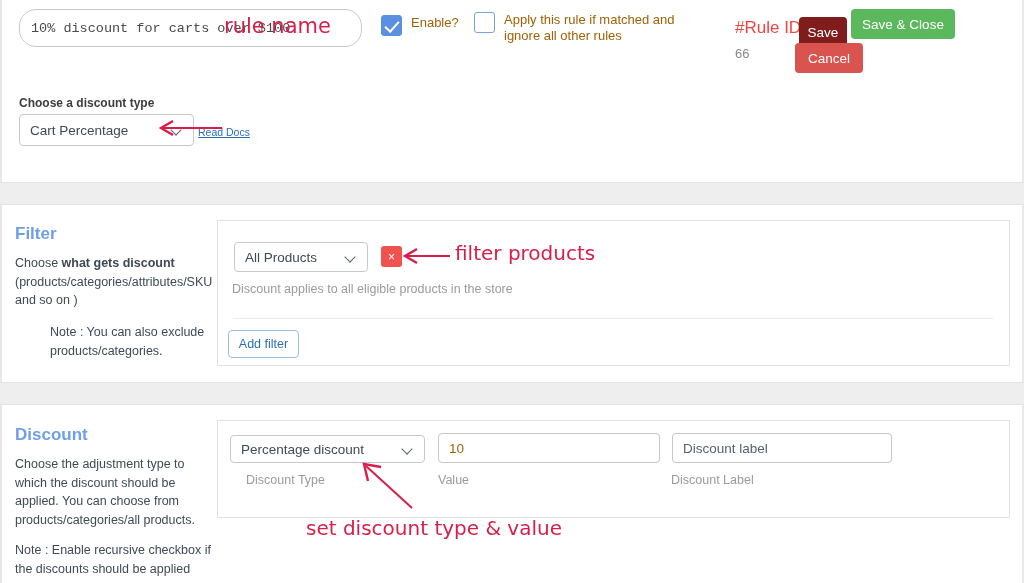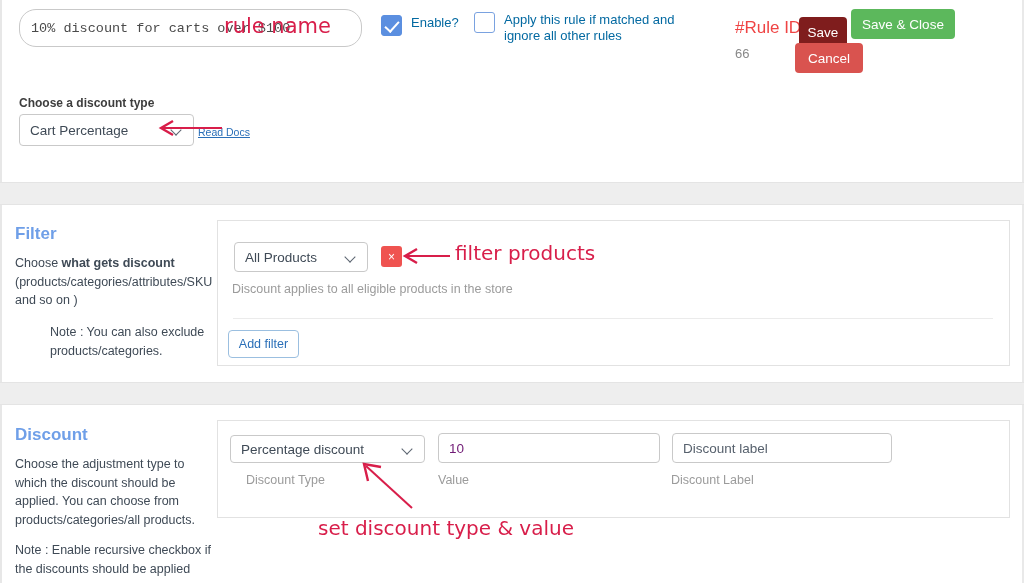--- a/index.html
+++ b/index.html
@@ -34,21 +34,21 @@
   .cbx-wrap { position:absolute; display:flex; align-items:flex-start; }
   .cbx {
     width:21px; height:21px; border-radius:3px; flex:0 0 auto;
     border:1px solid #7aa2e0; background:#ffffff; position:relative; cursor:pointer;
   }
   .cbx.checked { background:#5b8fe0; border-color:#5b8fe0; }
   .cbx.checked::after {
     content:""; position:absolute; left:6px; top:2px; width:6px; height:12px;
     border:solid #ffffff; border-width:0 2.4px 2.4px 0; transform:rotate(42deg);
   }
-  .cbx-label { font-size:13px; color:#0369a1; margin-left:9px; line-height:16px; }
+  .cbx-label { font-size:13px; color:#a16207; margin-left:9px; line-height:16px; }
 
   #enable-wrap { left:379px; top:15px; }
   #ignore-wrap { left:472px; top:12px; width:240px; }
 
   .ruleid-label { position:absolute; left:733px; top:18px; font-size:17px; color:#ef4444; }
   .ruleid-value { position:absolute; left:733px; top:46px; font-size:13px; color:#888888; }
 
   .btn { position:absolute; border:none; border-radius:4px; color:#ffffff;
          font-family:"Liberation Sans", sans-serif; font-size:13.5px; cursor:pointer;
          display:flex; align-items:center; justify-content:center; }
@@ -114,38 +114,38 @@
   #add-filter {
     position:absolute; left:228px; top:330px; width:71px; height:28px;
     border:1px solid #9bbfe0; border-radius:4px; background:#ffffff;
     color:#2a6fb8; font-size:12.5px; font-family:"Liberation Sans", sans-serif;
     cursor:pointer; display:flex; align-items:center; justify-content:center;
   }
 
   #disc-type-select { left:230px; top:435px; width:195px; height:28px; }
   .text-input {
     position:absolute; background:#ffffff; border:1px solid #c9c9c9; border-radius:4px;
-    font-family:"Liberation Sans", sans-serif; font-size:13.5px; color:#701a75;
+    font-family:"Liberation Sans", sans-serif; font-size:13.5px; color:#a16207;
     padding:0 10px; outline:none;
   }
   #disc-value-input { left:438px; top:433px; width:222px; height:30px; }
   #disc-label-input { left:672px; top:433px; width:220px; height:30px; }
   #disc-label-input::placeholder { color:#57616d; opacity:1; }
 
   #lbl-disc-type  { left:246px; top:473px;text-align:center; }
   #lbl-disc-value { left:438px; top:473px; }
   #lbl-disc-label { left:671px; top:473px; }
 
   
   .anno { position:absolute; color:#d81e4a; font-family:"DejaVu Sans", sans-serif;
           white-space:nowrap; pointer-events:none; }
   #anno-rulename   { left:224px; top:14px;  font-size:21px; }
   #anno-choosetype { left:226px; top:106px; font-size:22px; }
   #anno-filterprod { left:455px; top:241px; font-size:20px; }
-  #anno-setdisc    { left:318px; top:516px; font-size:20px; }
+  #anno-setdisc    { left:306px; top:516px; font-size:20px; }
   .anno-svg { position:absolute; pointer-events:none; overflow:visible; }
 </style>
 </head>
 <body>
 
 <div id="root">
 
   <div class="section" id="topbar">
 
     <input class="rule-name-input" id="rule-name-input" type="text" value="10% discount for carts over $100" style="">

